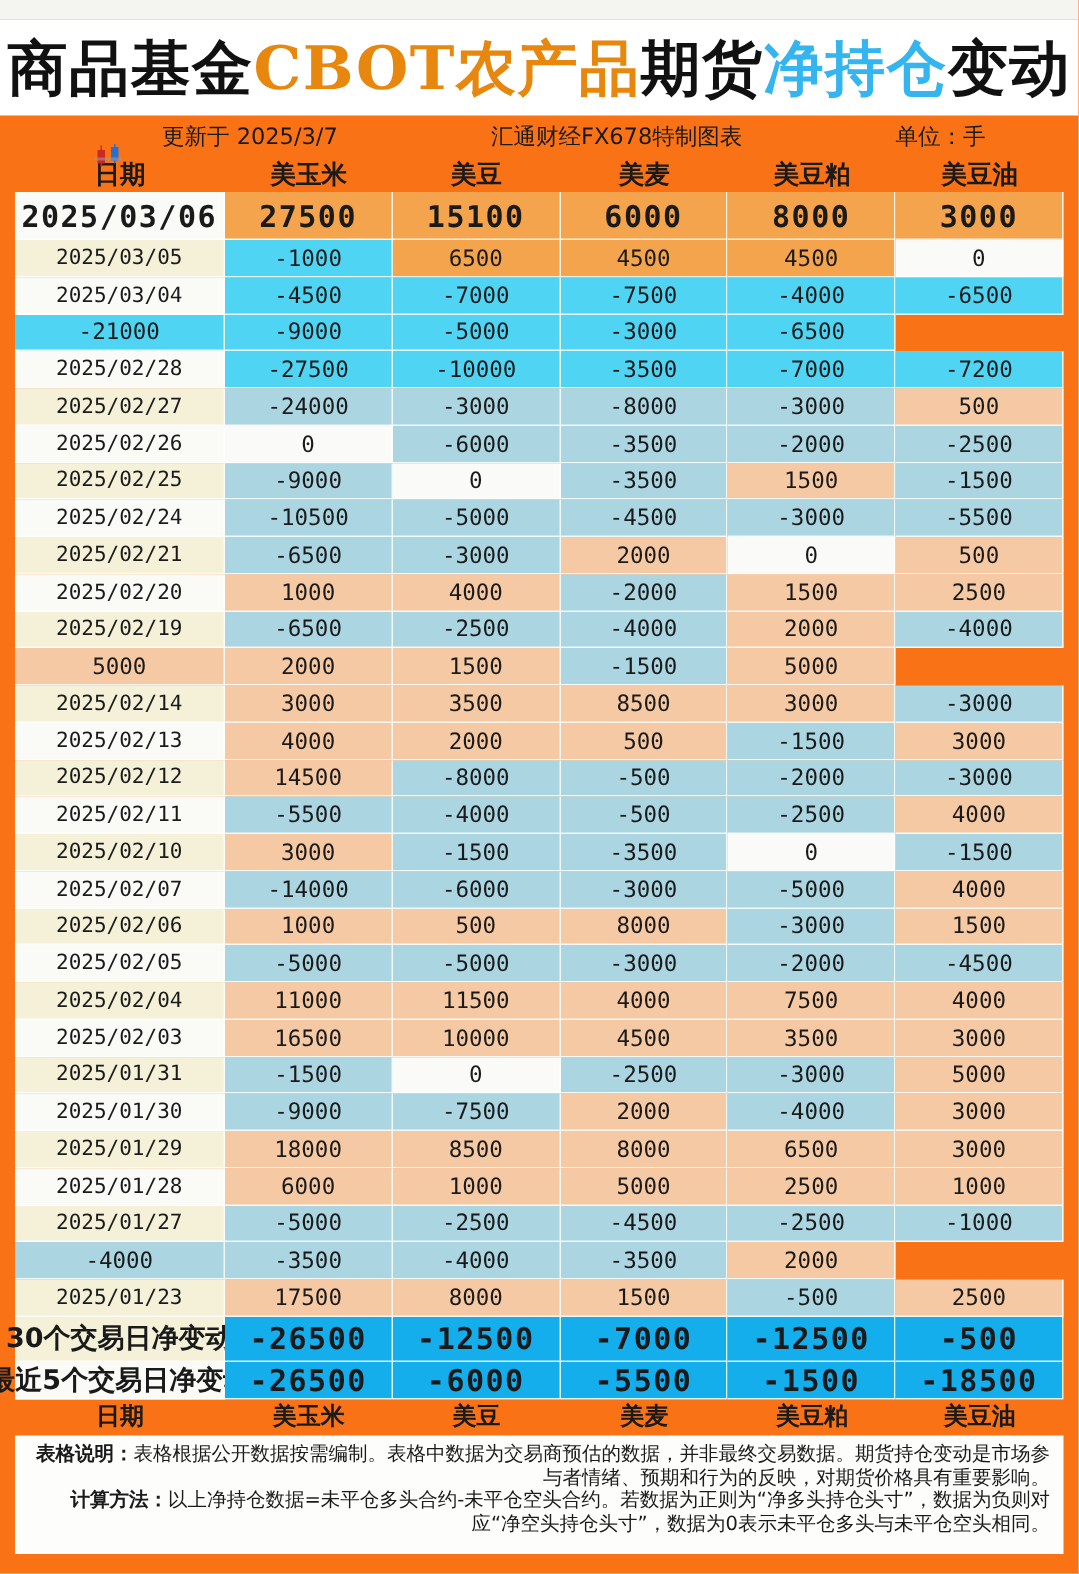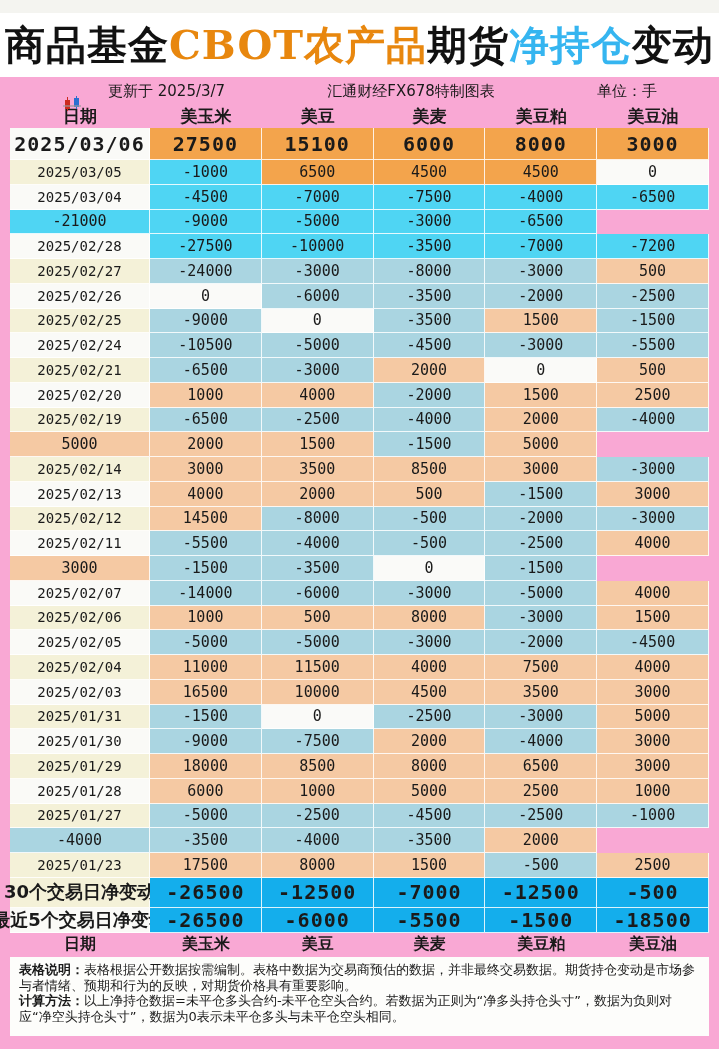--- a/index.html
+++ b/index.html
@@ -1,17 +1,17 @@
 <!DOCTYPE html>
 <html><head>
 <meta charset="utf-8">
 <style>
   html,body{margin:0;padding:0;}
   body{font-family:"DejaVu Sans",sans-serif;color:#1a1a1a;}
-  .sheet{position:relative;width:719px;height:1049px;background:#f9a8d4;overflow:hidden;}
+  .sheet{position:relative;width:719px;height:1049px;background:#f97316;overflow:hidden;}
   .top-strip{height:13px;background:#F4F4F0;}
   .title-band{height:64px;background:#FFFFFF;display:flex;align-items:center;justify-content:center;}
   .title-band span{font-family:"DejaVu Serif","Liberation Serif",serif;font-weight:bold;font-size:40px;letter-spacing:1px;white-space:nowrap;}
   .t-black{color:#111;}
   .t-orange{color:#E8870E;}
   .t-blue{color:#35B5F0;}
   .meta-row{height:28px;display:flex;align-items:center;justify-content:space-between;padding:0 62px 0 108px;font-size:15px;}
   .meta-item{white-space:nowrap;}
   .candle-icon{position:absolute;left:62px;top:94px;width:20px;height:20px;}
   .tbl{margin:0 10px;width:699px;}
@@ -33,21 +33,21 @@
   .c{background:#4FD5F3;}   
   .s{background:#F5C9A3;}   
   .b{background:#AAD5E1;}   
   .z{background:#FAFAF8;}   
   .dw{background:#FAFAF7;}  
   .dc{background:#F4F1D8;}  
   .sv{background:#14AEEC;font-weight:bold;font-size:20px;letter-spacing:1px;}
   .slabel{font-family:"DejaVu Sans",sans-serif;font-weight:bold;font-size:18px;}
   .notes{margin:0 10px;height:79px;background:#FDFDFB;box-sizing:border-box;padding:5px 9px;
          font-size:13px;line-height:15.8px;}
-  .notes p{margin:0;}
+  .notes p{margin:0;text-align:right;}
   .notes b{font-weight:bold;}
 </style>
 </head>
 <body>
 
 <div class="sheet">
   <div class="top-strip"></div>
 
   <div class="title-band">
     <span class="t-black">商品基金</span>
@@ -209,20 +209,21 @@
         </div>
         <div class="trow drow">
           <div class="cell datec dw">2025/02/11</div>
           <div class="cell b">-5500</div>
           <div class="cell b">-4000</div>
           <div class="cell b">-500</div>
           <div class="cell b">-2500</div>
           <div class="cell s">4000</div>
         </div>
         <div class="trow drow">
+          <div class="cell datec dc">2025/02/10</div>
           <div class="cell s">3000</div>
           <div class="cell b">-1500</div>
           <div class="cell b">-3500</div>
           <div class="cell z">0</div>
           <div class="cell b">-1500</div>
         </div>
         <div class="trow drow">
           <div class="cell datec dw">2025/02/07</div>
           <div class="cell b">-14000</div>
           <div class="cell b">-6000</div>

